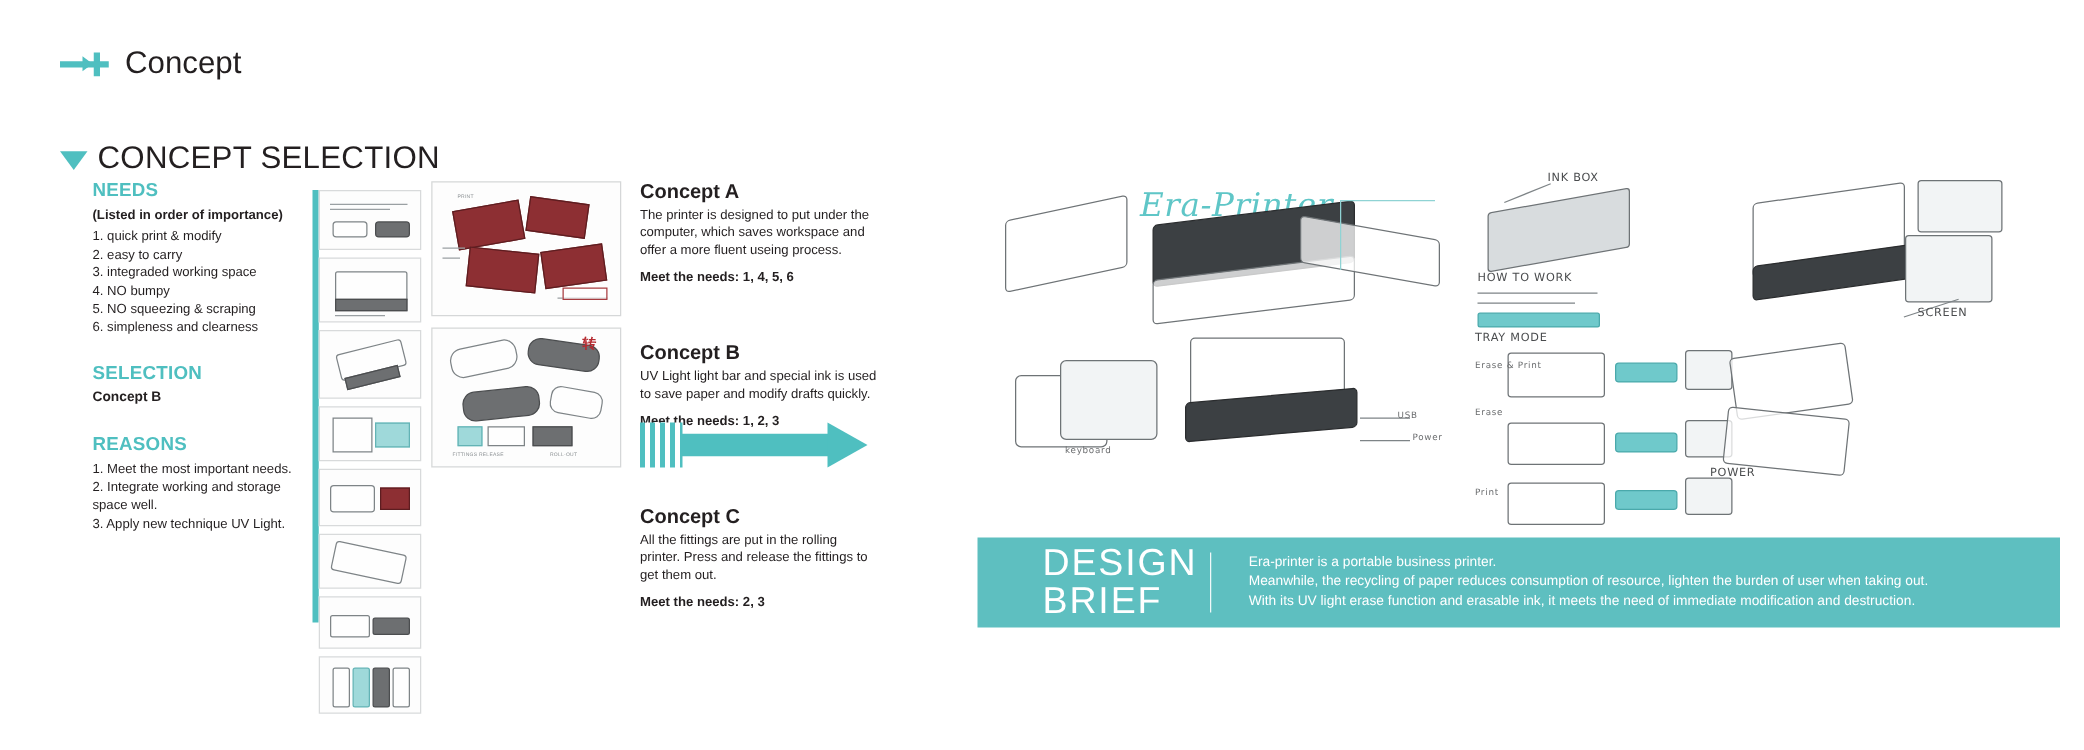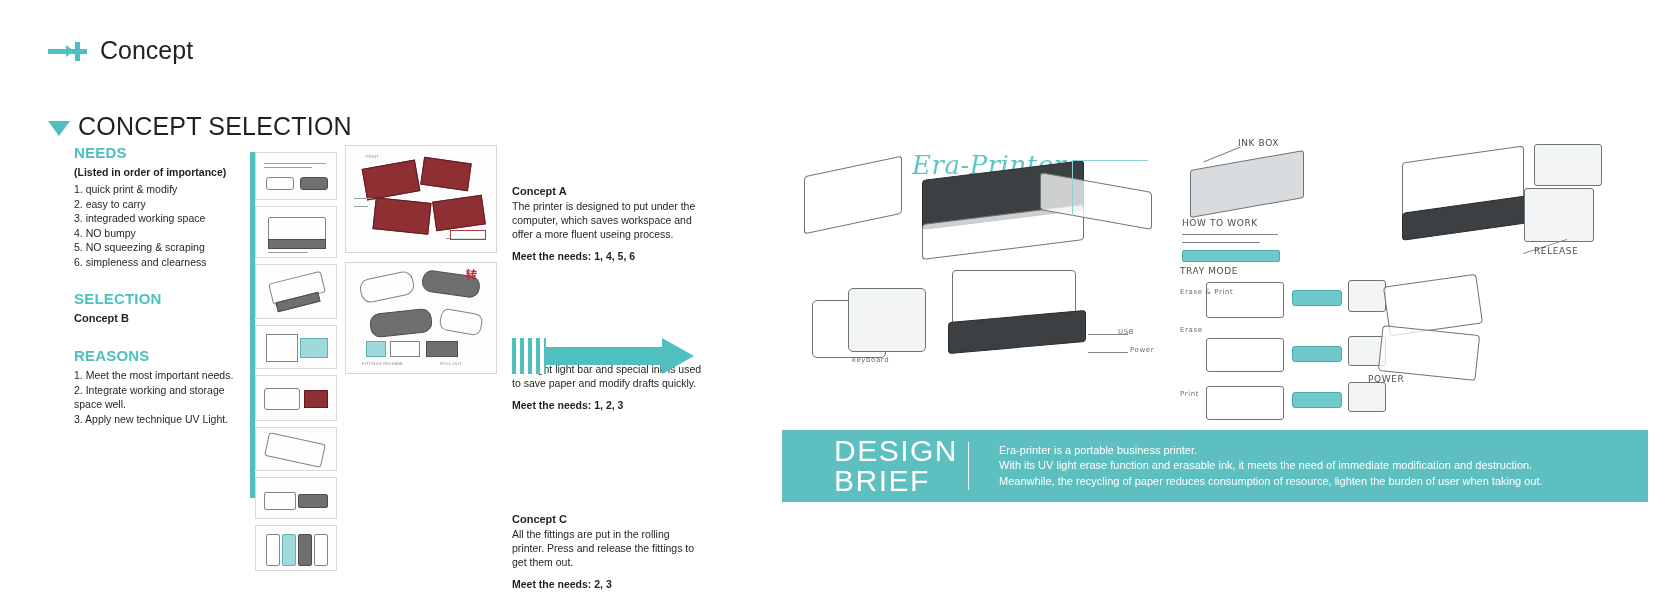--- a/index.html
+++ b/index.html
@@ -187,21 +187,21 @@
   }
 
   
   .concepts {
     position: absolute;
     left: 512px;
     top: 145px;
     width: 190px;
   }
   .concept-block { margin-bottom: 6px; }
-  .concept-title { font-weight: bold; font-size: 11px; margin-bottom: 2px; margin-top: 40px; }
+  .concept-title { font-weight: bold; font-size: 16px; margin-bottom: 2px; }
   .concept-body { font-size: 10.5px; line-height: 14px; }
   .concept-needs { font-weight: bold; font-size: 10.5px; margin-top: 9px; }
 
   
   .big-arrow {
     position: absolute;
     left: 512px;
     top: 338px;
     width: 182px;
     height: 36px;
@@ -488,31 +488,31 @@
   <div class="sketch-box" style="left:424px;top:256px;width:76px;height:32px;border-radius:3px"></div>
   <div class="hand-label sm" style="left:398px;top:260px">Print</div>
   <div class="sketch-box tealfill" style="left:510px;top:262px;width:48px;height:14px;border-radius:3px"></div>
   <div class="sketch-box light" style="left:566px;top:252px;width:36px;height:28px;border-radius:3px"></div>
 
   <div class="sketch-box" style="left:620px;top:24px;width:120px;height:58px;transform:skewY(-8deg);border-radius:4px"></div>
   <div class="sketch-box filled" style="left:620px;top:74px;width:124px;height:26px;transform:skewY(-8deg);border-radius:4px"></div>
   <div class="sketch-box light" style="left:752px;top:14px;width:66px;height:40px;border-radius:3px"></div>
   <div class="sketch-box light" style="left:742px;top:58px;width:68px;height:52px;border-radius:3px"></div>
   <div class="thin" style="left:740px;top:116px;width:46px;transform:rotate(-18deg)"></div>
-  <div class="hand-label" style="left:752px;top:116px">RELEASE</div>
+  <div class="hand-label" style="left:752px;top:116px">SCREEN</div>
   <div class="sketch-box" style="left:604px;top:150px;width:92px;height:48px;transform:rotate(-8deg);border-radius:4px"></div>
   <div class="sketch-box" style="left:598px;top:200px;width:96px;height:44px;transform:rotate(6deg);border-radius:4px"></div>
   <div class="hand-label" style="left:586px;top:244px">POWER</div>
 
 </div>
 
 <div class="brief">
   <div class="brief-title">
     <div>DESIGN</div>
     <div>BRIEF</div>
   </div>
   <div class="brief-divider"></div>
   <div class="brief-text">
     <div>Era-printer is a portable business printer.</div>
+    <div>Meanwhile, the recycling of paper reduces consumption of resource, lighten the burden of user when taking out.</div>
     <div>With its UV light erase function and erasable ink, it meets the need of immediate modification and destruction.</div>
-    <div>Meanwhile, the recycling of paper reduces consumption of resource, lighten the burden of user when taking out.</div>
   </div>
 </div>
 
 </body></html>

